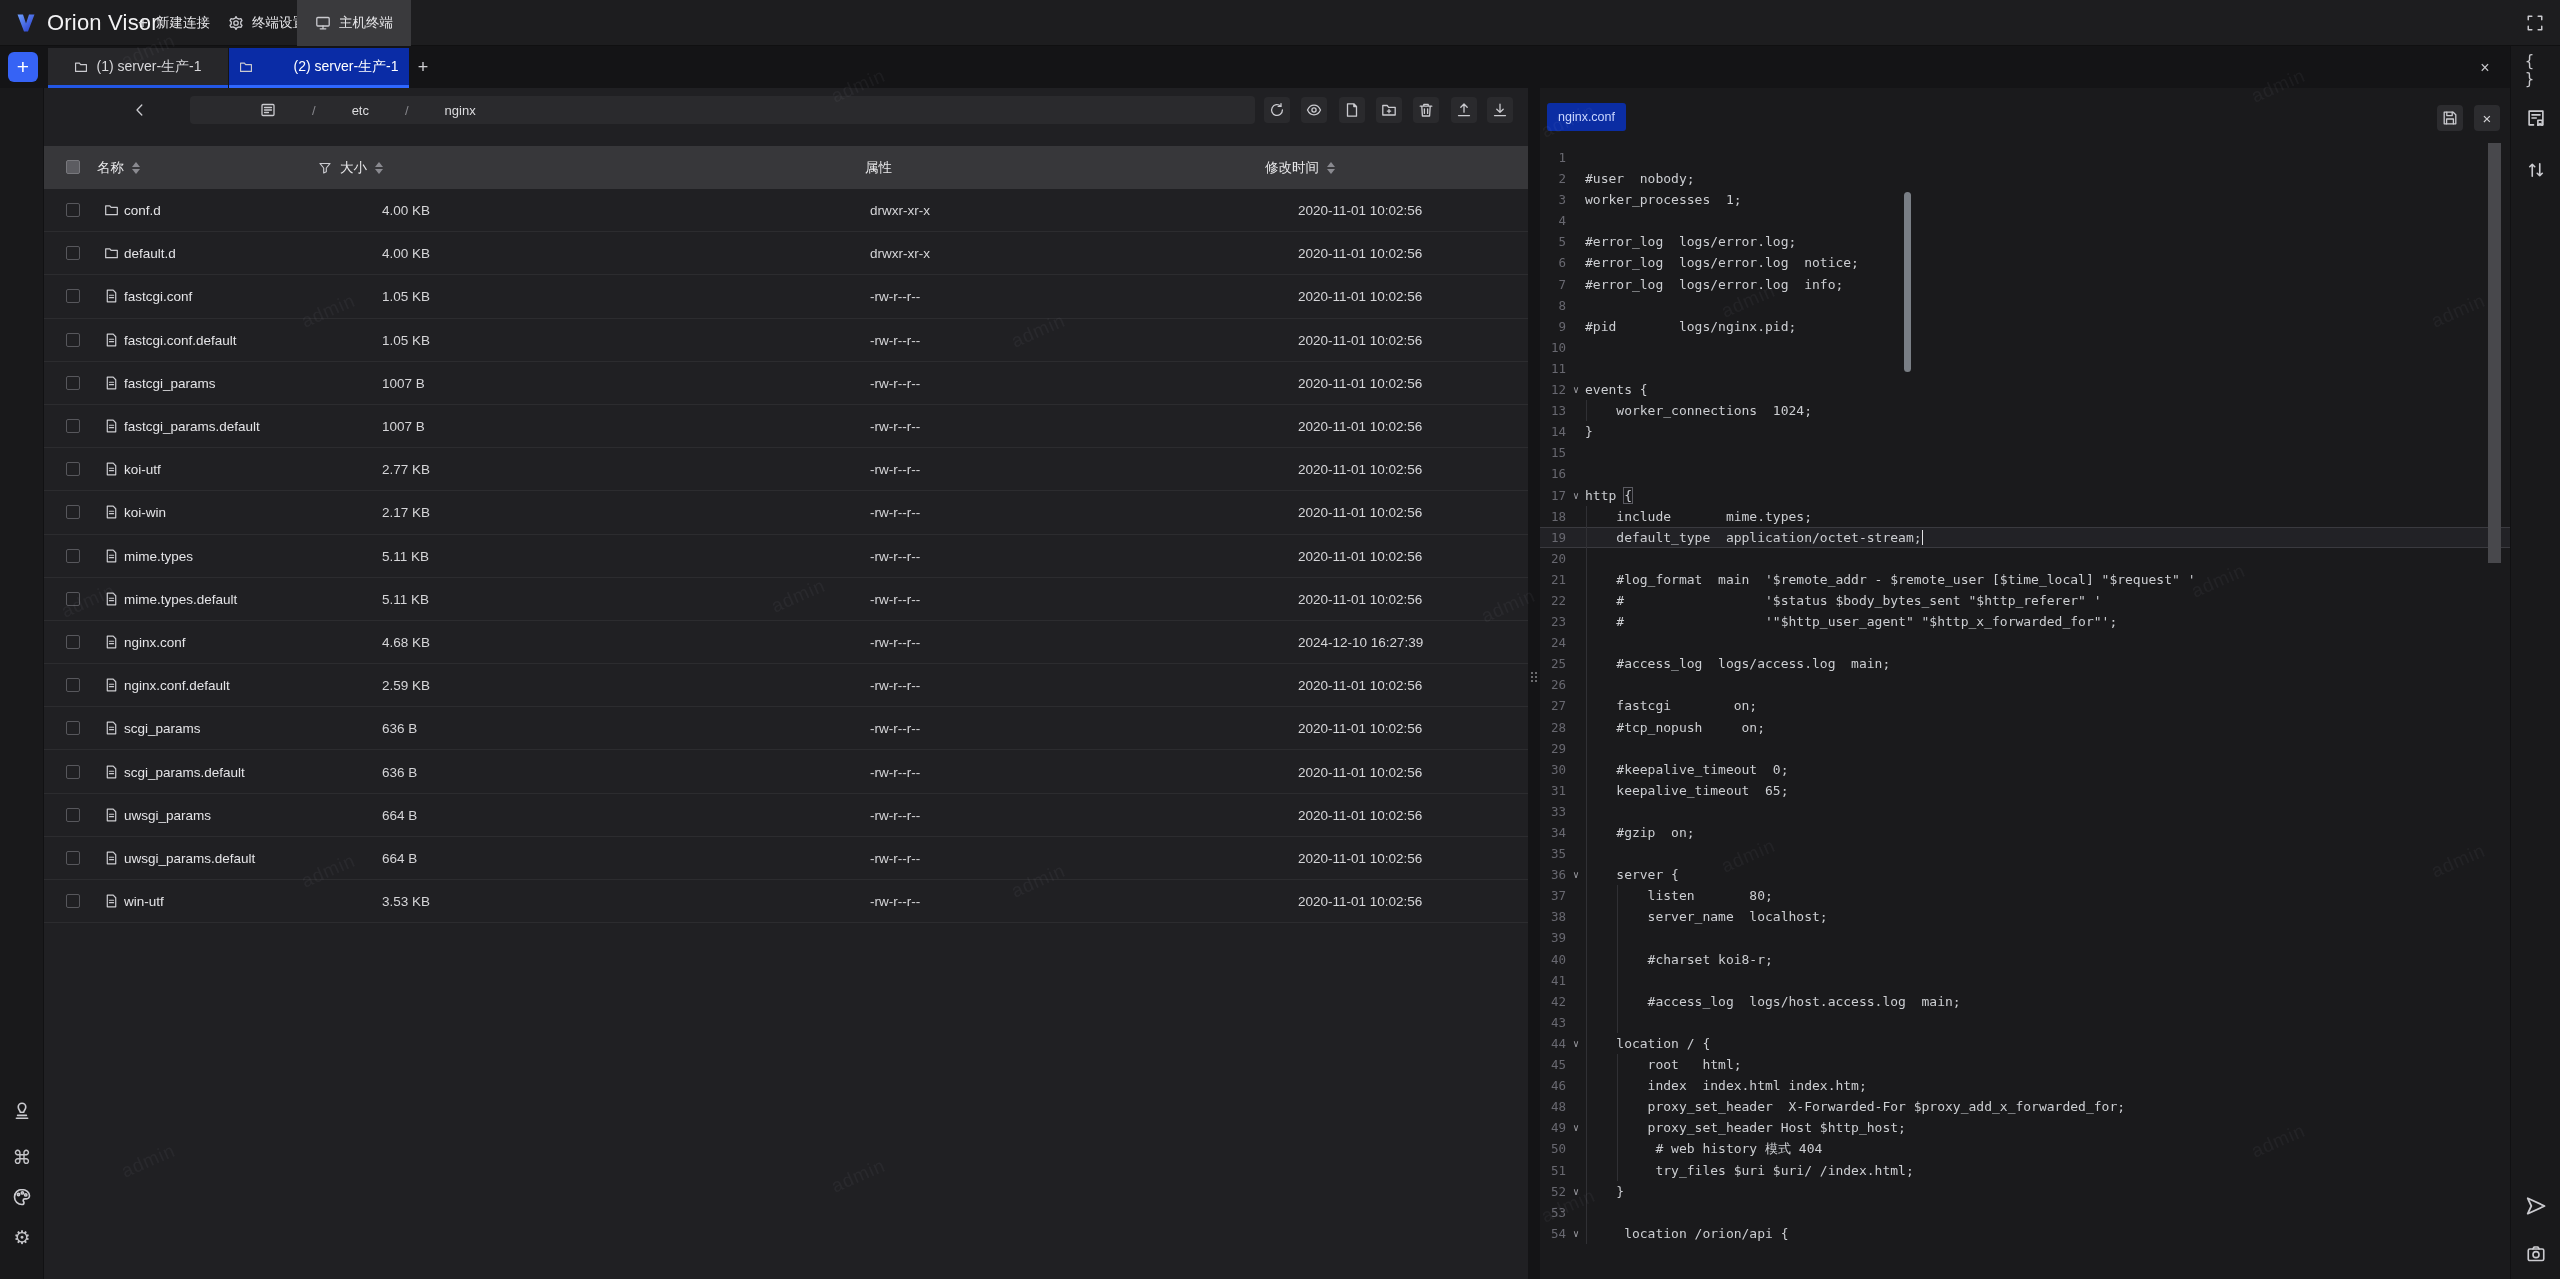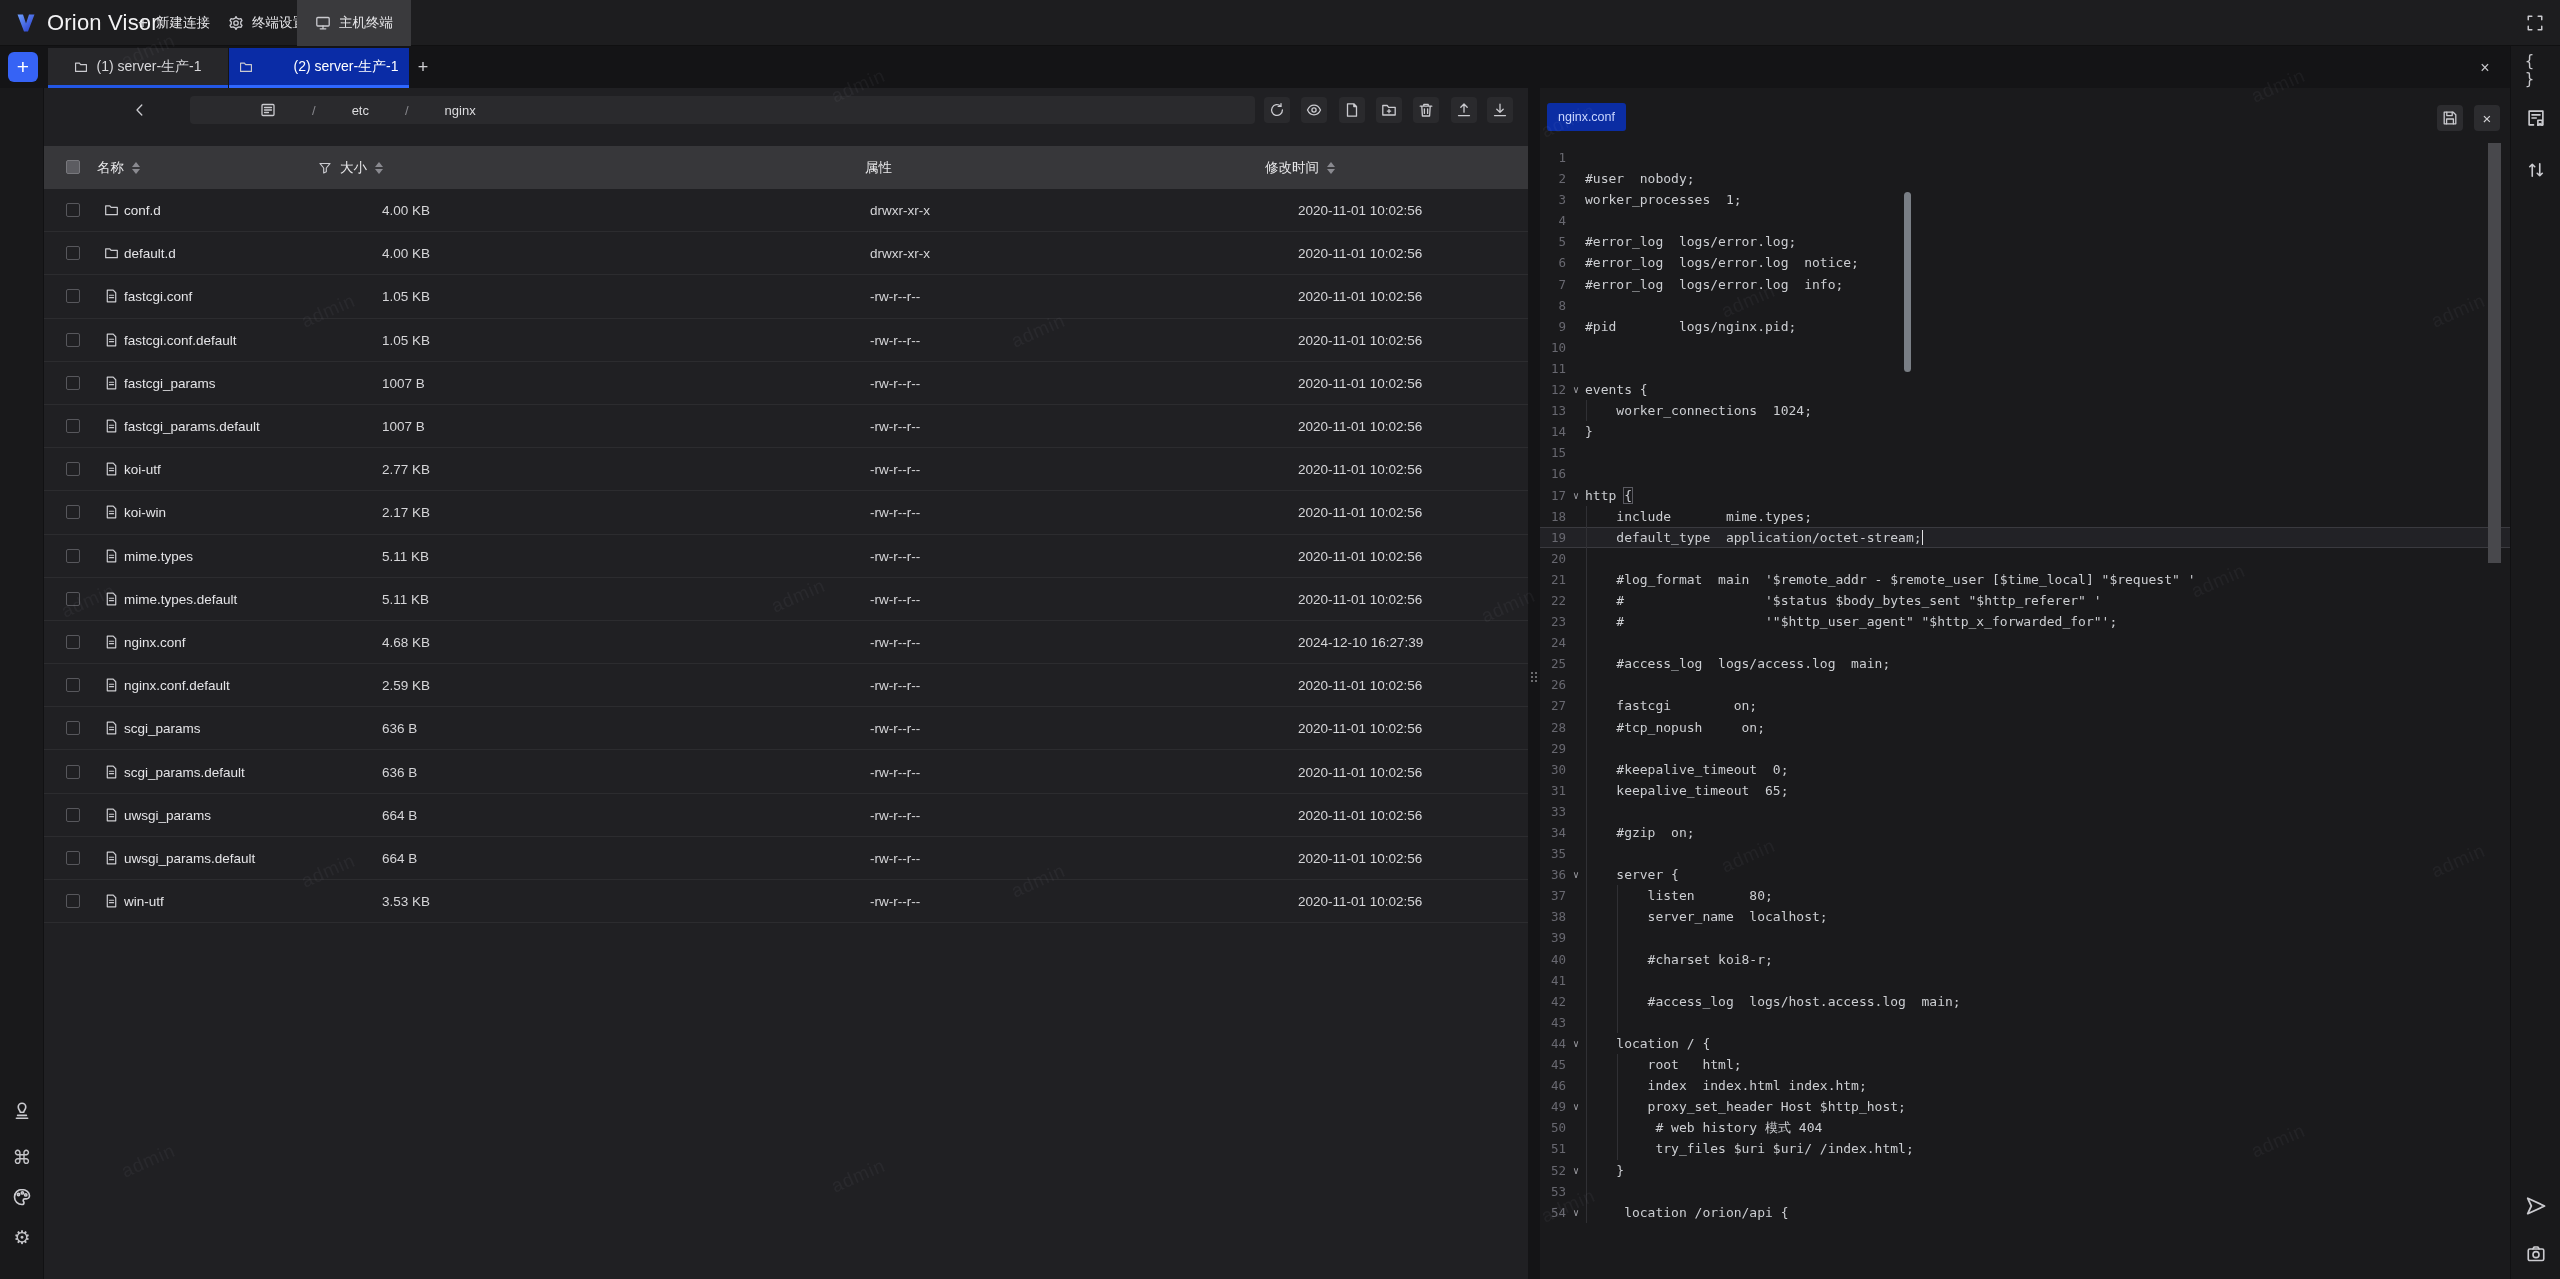--- a/index.html
+++ b/index.html
@@ -581,20 +581,21 @@
         <div class="ed-line"><span class="ed-num">37</span><span class="ed-guide" style="left: 46px;"></span><span class="ed-guide" style="left: 77.304px;"></span><span class="ed-text">        listen       80;</span></div>
         <div class="ed-line"><span class="ed-num">38</span><span class="ed-guide" style="left: 46px;"></span><span class="ed-guide" style="left: 77.304px;"></span><span class="ed-text">        server_name  localhost;</span></div>
         <div class="ed-line"><span class="ed-num">39</span><span class="ed-guide" style="left: 46px;"></span><span class="ed-guide" style="left: 77.304px;"></span><span class="ed-text"></span></div>
         <div class="ed-line"><span class="ed-num">40</span><span class="ed-guide" style="left: 46px;"></span><span class="ed-guide" style="left: 77.304px;"></span><span class="ed-text">        #charset koi8-r;</span></div>
         <div class="ed-line"><span class="ed-num">41</span><span class="ed-guide" style="left: 46px;"></span><span class="ed-guide" style="left: 77.304px;"></span><span class="ed-text"></span></div>
         <div class="ed-line"><span class="ed-num">42</span><span class="ed-guide" style="left: 46px;"></span><span class="ed-guide" style="left: 77.304px;"></span><span class="ed-text">        #access_log  logs/host.access.log  main;</span></div>
         <div class="ed-line"><span class="ed-num">43</span><span class="ed-guide" style="left: 46px;"></span><span class="ed-guide" style="left: 77.304px;"></span><span class="ed-text"></span></div>
         <div class="ed-line"><span class="ed-num">44</span><span class="ed-fold">∨</span><span class="ed-guide" style="left: 46px;"></span><span class="ed-text">    location / {</span></div>
         <div class="ed-line"><span class="ed-num">45</span><span class="ed-guide" style="left: 46px;"></span><span class="ed-guide" style="left: 77.304px;"></span><span class="ed-text">        root   html;</span></div>
         <div class="ed-line"><span class="ed-num">46</span><span class="ed-guide" style="left: 46px;"></span><span class="ed-guide" style="left: 77.304px;"></span><span class="ed-text">        index  index.html index.htm;</span></div>
+        <div class="ed-line"><span class="ed-num">48</span><span class="ed-guide" style="left: 46px;"></span><span class="ed-guide" style="left: 77.304px;"></span><span class="ed-text">        proxy_set_header  X-Forwarded-For $proxy_add_x_forwarded_for;</span></div>
         <div class="ed-line"><span class="ed-num">49</span><span class="ed-fold">∨</span><span class="ed-guide" style="left: 46px;"></span><span class="ed-guide" style="left: 77.304px;"></span><span class="ed-text">        proxy_set_header Host $http_host;</span></div>
         <div class="ed-line"><span class="ed-num">50</span><span class="ed-guide" style="left: 46px;"></span><span class="ed-guide" style="left: 77.304px;"></span><span class="ed-text">         # web history 模式 404</span></div>
         <div class="ed-line"><span class="ed-num">51</span><span class="ed-guide" style="left: 46px;"></span><span class="ed-guide" style="left: 77.304px;"></span><span class="ed-text">         try_files $uri $uri/ /index.html;</span></div>
         <div class="ed-line"><span class="ed-num">52</span><span class="ed-fold">∨</span><span class="ed-guide" style="left: 46px;"></span><span class="ed-text">    }</span></div>
         <div class="ed-line"><span class="ed-num">53</span><span class="ed-guide" style="left: 46px;"></span><span class="ed-text"></span></div>
         <div class="ed-line"><span class="ed-num">54</span><span class="ed-fold">∨</span><span class="ed-guide" style="left: 46px;"></span><span class="ed-text">     location /orion/api {</span></div>
       </div>
     <div id="ed-scroll-thumb"></div>
     <div id="floating-thumb"></div>
   </div>

